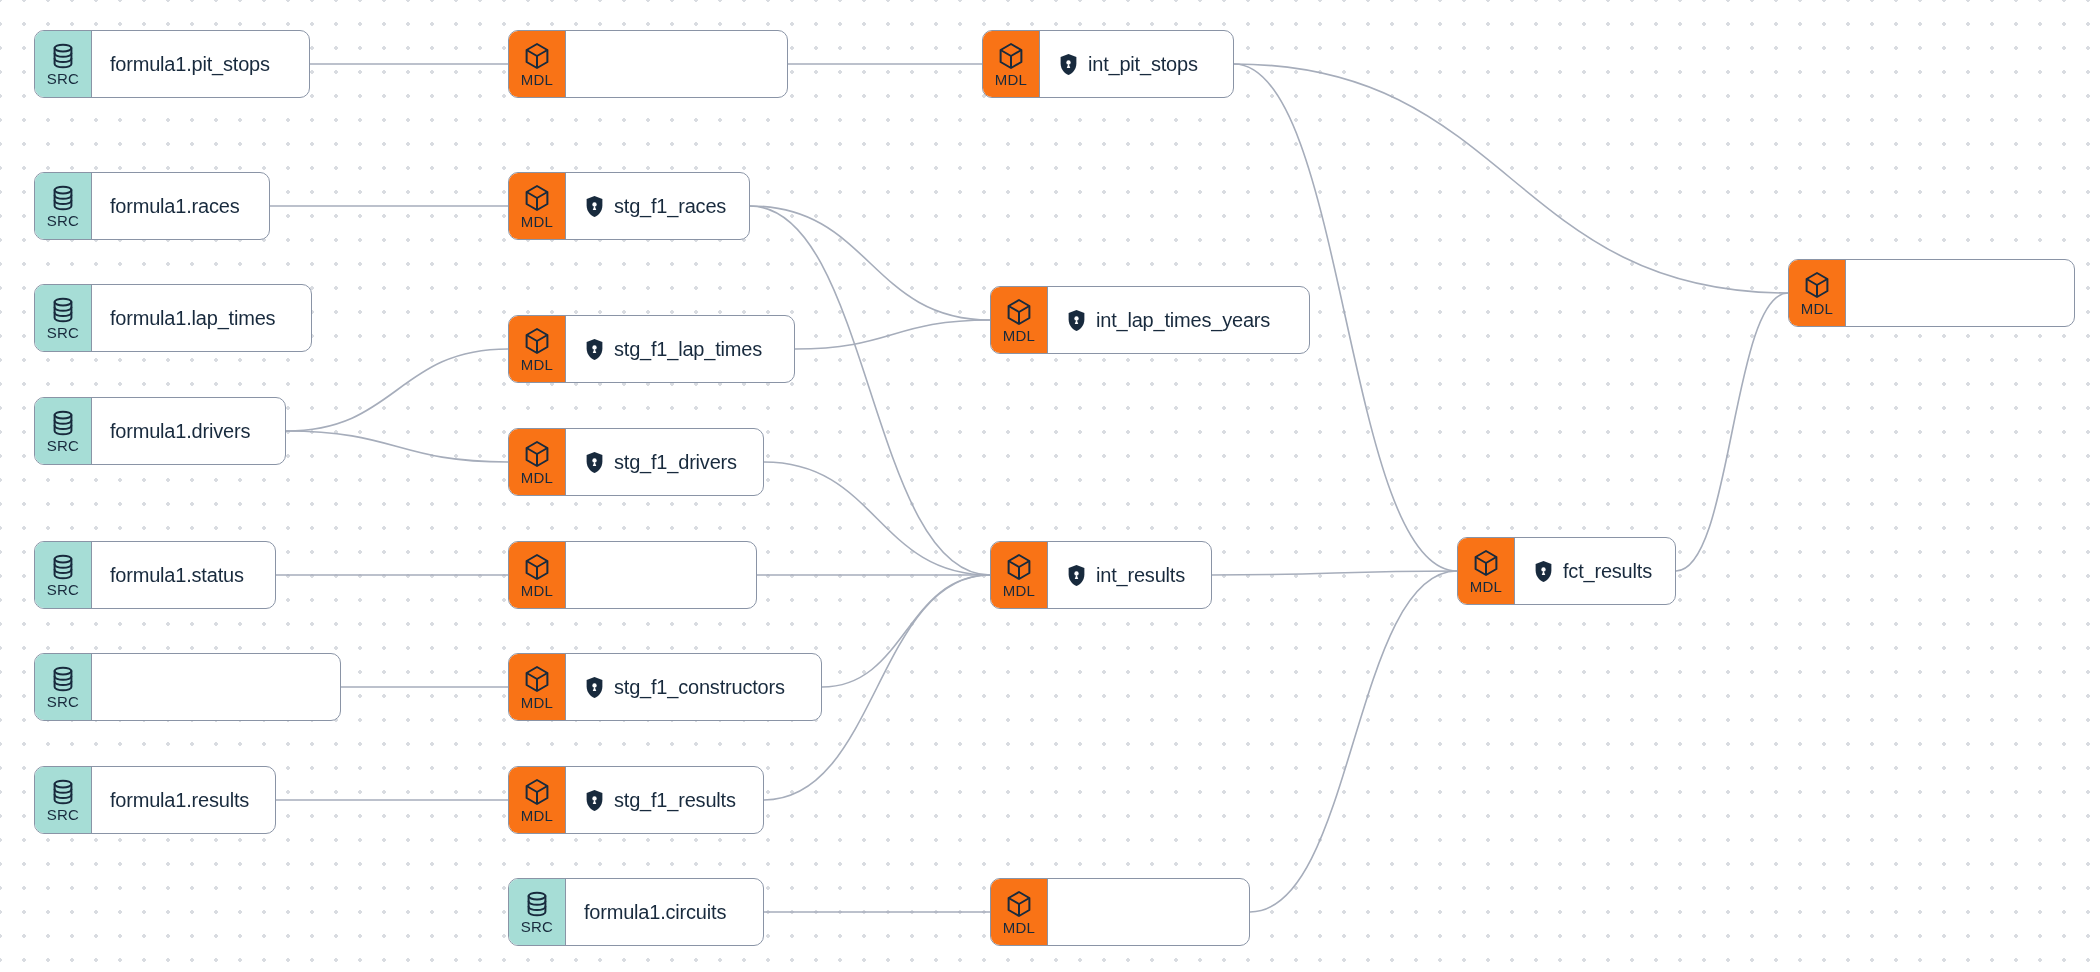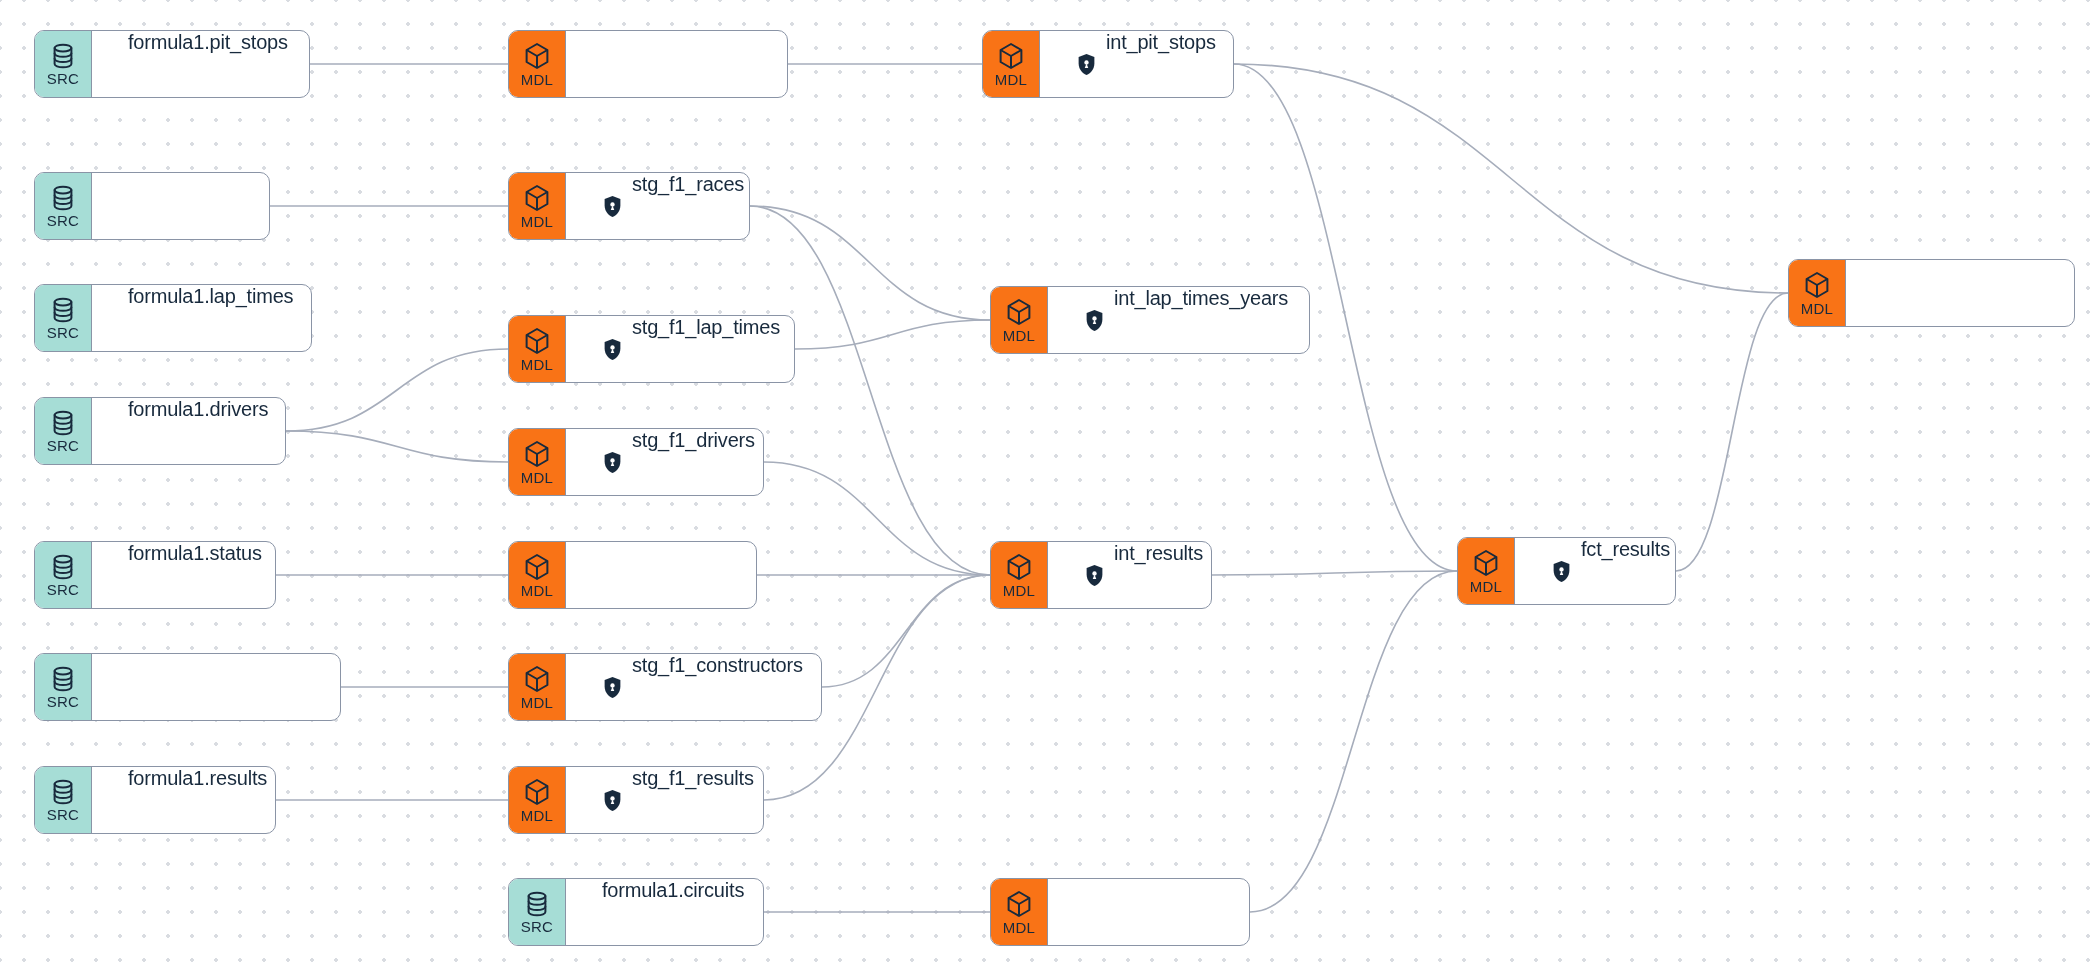--- a/index.html
+++ b/index.html
@@ -41,21 +41,22 @@
   .node .panel.src{background:#a6ddd6;}
   .node .panel.mdl{background:#f97316;}
   .node .badge{
     font-size:15px;
     line-height:16px;
     color:#182a3d;
     letter-spacing:0.2px;
   }
   .node .body{
     display:flex;
-    padding:0 16px 0 36px;
+    align-items:center;
+    padding:0 16px 0 18px;
     white-space:nowrap;
   }
   .node .label{
     font-size:20px;
     color:#182a3d;
     letter-spacing:-0.2px;
   }
   .node .shield{margin-right:9px;display:flex;align-items:center;}
 </style>
 </head>
@@ -103,20 +104,23 @@
       <div class="node" style="left: 34px; top: 172px; width: 236px;">
         <div class="panel src">
           <svg width="28" height="28" viewBox="0 0 24 24" fill="none" stroke="#182a3d" stroke-width="1.7" stroke-linecap="round" stroke-linejoin="round">
     <ellipse cx="12" cy="5.2" rx="7.2" ry="2.9"></ellipse>
     <path d="M4.8 5.2v13.6c0 1.6 3.2 2.9 7.2 2.9s7.2-1.3 7.2-2.9V5.2"></path>
     <path d="M4.8 9.8c0 1.6 3.2 2.9 7.2 2.9s7.2-1.3 7.2-2.9"></path>
     <path d="M4.8 14.3c0 1.6 3.2 2.9 7.2 2.9s7.2-1.3 7.2-2.9"></path>
   </svg>
           <span class="badge">SRC</span>
         </div>
+        <div class="body">
+          <span class="label">formula1.races</span>
+        </div>
       </div>
       <div class="node" style="left: 34px; top: 284px; width: 278px;">
         <div class="panel src">
           <svg width="28" height="28" viewBox="0 0 24 24" fill="none" stroke="#182a3d" stroke-width="1.7" stroke-linecap="round" stroke-linejoin="round">
     <ellipse cx="12" cy="5.2" rx="7.2" ry="2.9"></ellipse>
     <path d="M4.8 5.2v13.6c0 1.6 3.2 2.9 7.2 2.9s7.2-1.3 7.2-2.9V5.2"></path>
     <path d="M4.8 9.8c0 1.6 3.2 2.9 7.2 2.9s7.2-1.3 7.2-2.9"></path>
     <path d="M4.8 14.3c0 1.6 3.2 2.9 7.2 2.9s7.2-1.3 7.2-2.9"></path>
   </svg>
           <span class="badge">SRC</span>

